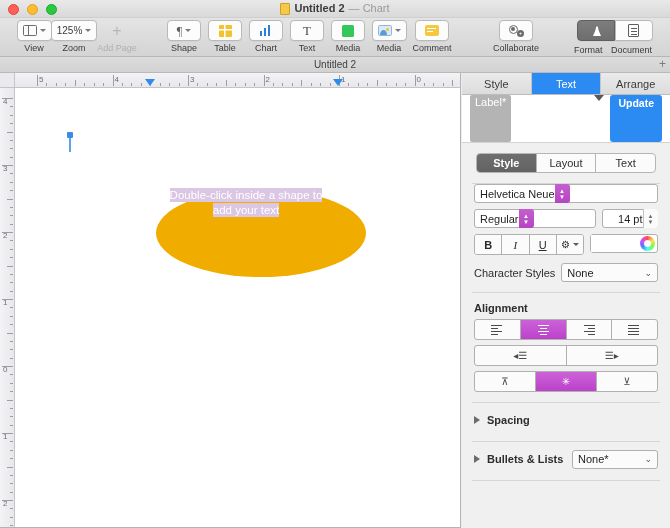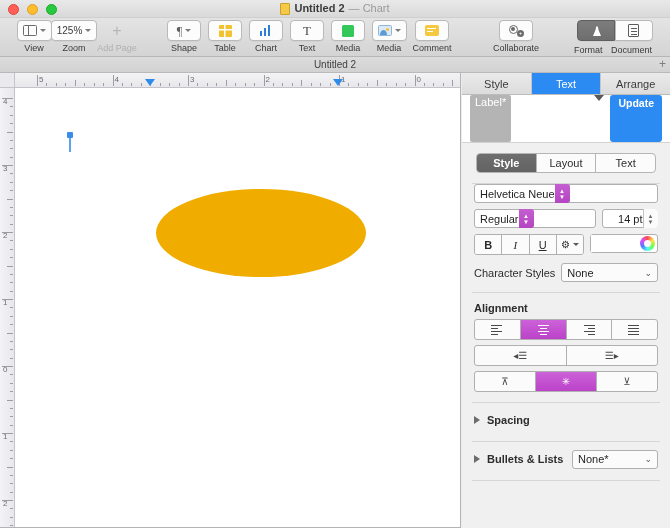--- a/index.html
+++ b/index.html
@@ -425,20 +425,24 @@
     <div class="tabname">Untitled 2</div>
     <div class="tabplus">+</div>
   </div>
 
   <div class="workarea">
 
     <div class="page">
       <div class="oval"></div>
     </div>
 
+    <div class="oval-text">
+      <span>Double-click inside a shape to</span><br>
+      <span>add your text</span>
+    </div>
 
     <div class="anchor">
       <div class="sq"></div>
         <div class="stem"></div>
     </div>
 
     <div class="hruler">
       <div id="hticks">
           <div class="tick" style="left: 37px; top: 2px; width: 1px; height: 11px;"></div>
           <div class="tick" style="left: 46.4px; top: 10px; width: 1px; height: 3px;"></div>

